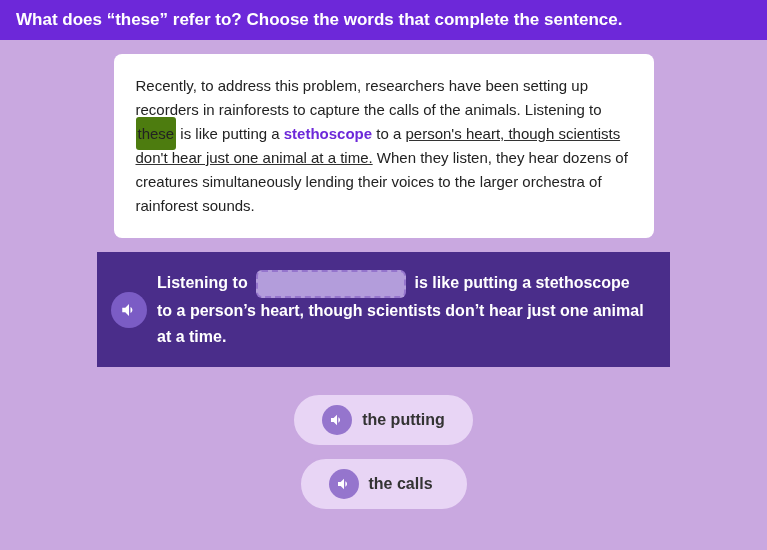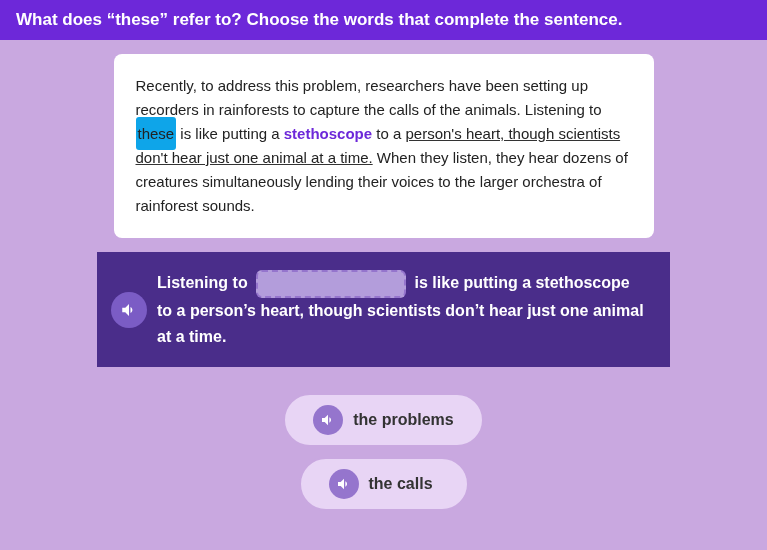--- a/index.html
+++ b/index.html
@@ -26,21 +26,21 @@
       border-radius: 8px;
       margin: 14px auto;
       padding: 20px 22px;
       width: 540px;
       font-size: 15px;
       line-height: 1.6;
       color: #222;
     }
 
     .highlight-these {
-      background-color: #0ea5e9;
+      background-color: #4d7c0f;
       border-radius: 3px;
       padding: 8px 2px;
     }
 
     .underline-block {
       text-decoration: underline;
       text-decoration-color: #333;
     }
 
     .stethoscope-word {
@@ -169,21 +169,21 @@
 </div>
 
 <div class="answer-area">
   <div class="answer-row">
     <button class="answer-btn">
       <span class="speaker-sm">
         <svg class="speaker-icon" viewBox="0 0 24 24" xmlns="http://www.w3.org/2000/svg">
           <path d="M3 9v6h4l5 5V4L7 9H3zm13.5 3c0-1.77-1.02-3.29-2.5-4.03v8.05c1.48-.73 2.5-2.25 2.5-4.02z" fill="white"></path>
         </svg>
       </span>
-      <span>the problems</span>
+      <span>the putting</span>
     </button>
   </div>
   <div class="answer-row">
     <button class="answer-btn">
       <span class="speaker-sm">
         <svg class="speaker-icon" viewBox="0 0 24 24" xmlns="http://www.w3.org/2000/svg">
           <path d="M3 9v6h4l5 5V4L7 9H3zm13.5 3c0-1.77-1.02-3.29-2.5-4.03v8.05c1.48-.73 2.5-2.25 2.5-4.02z" fill="white"></path>
         </svg>
       </span>
       <span>the calls</span>

